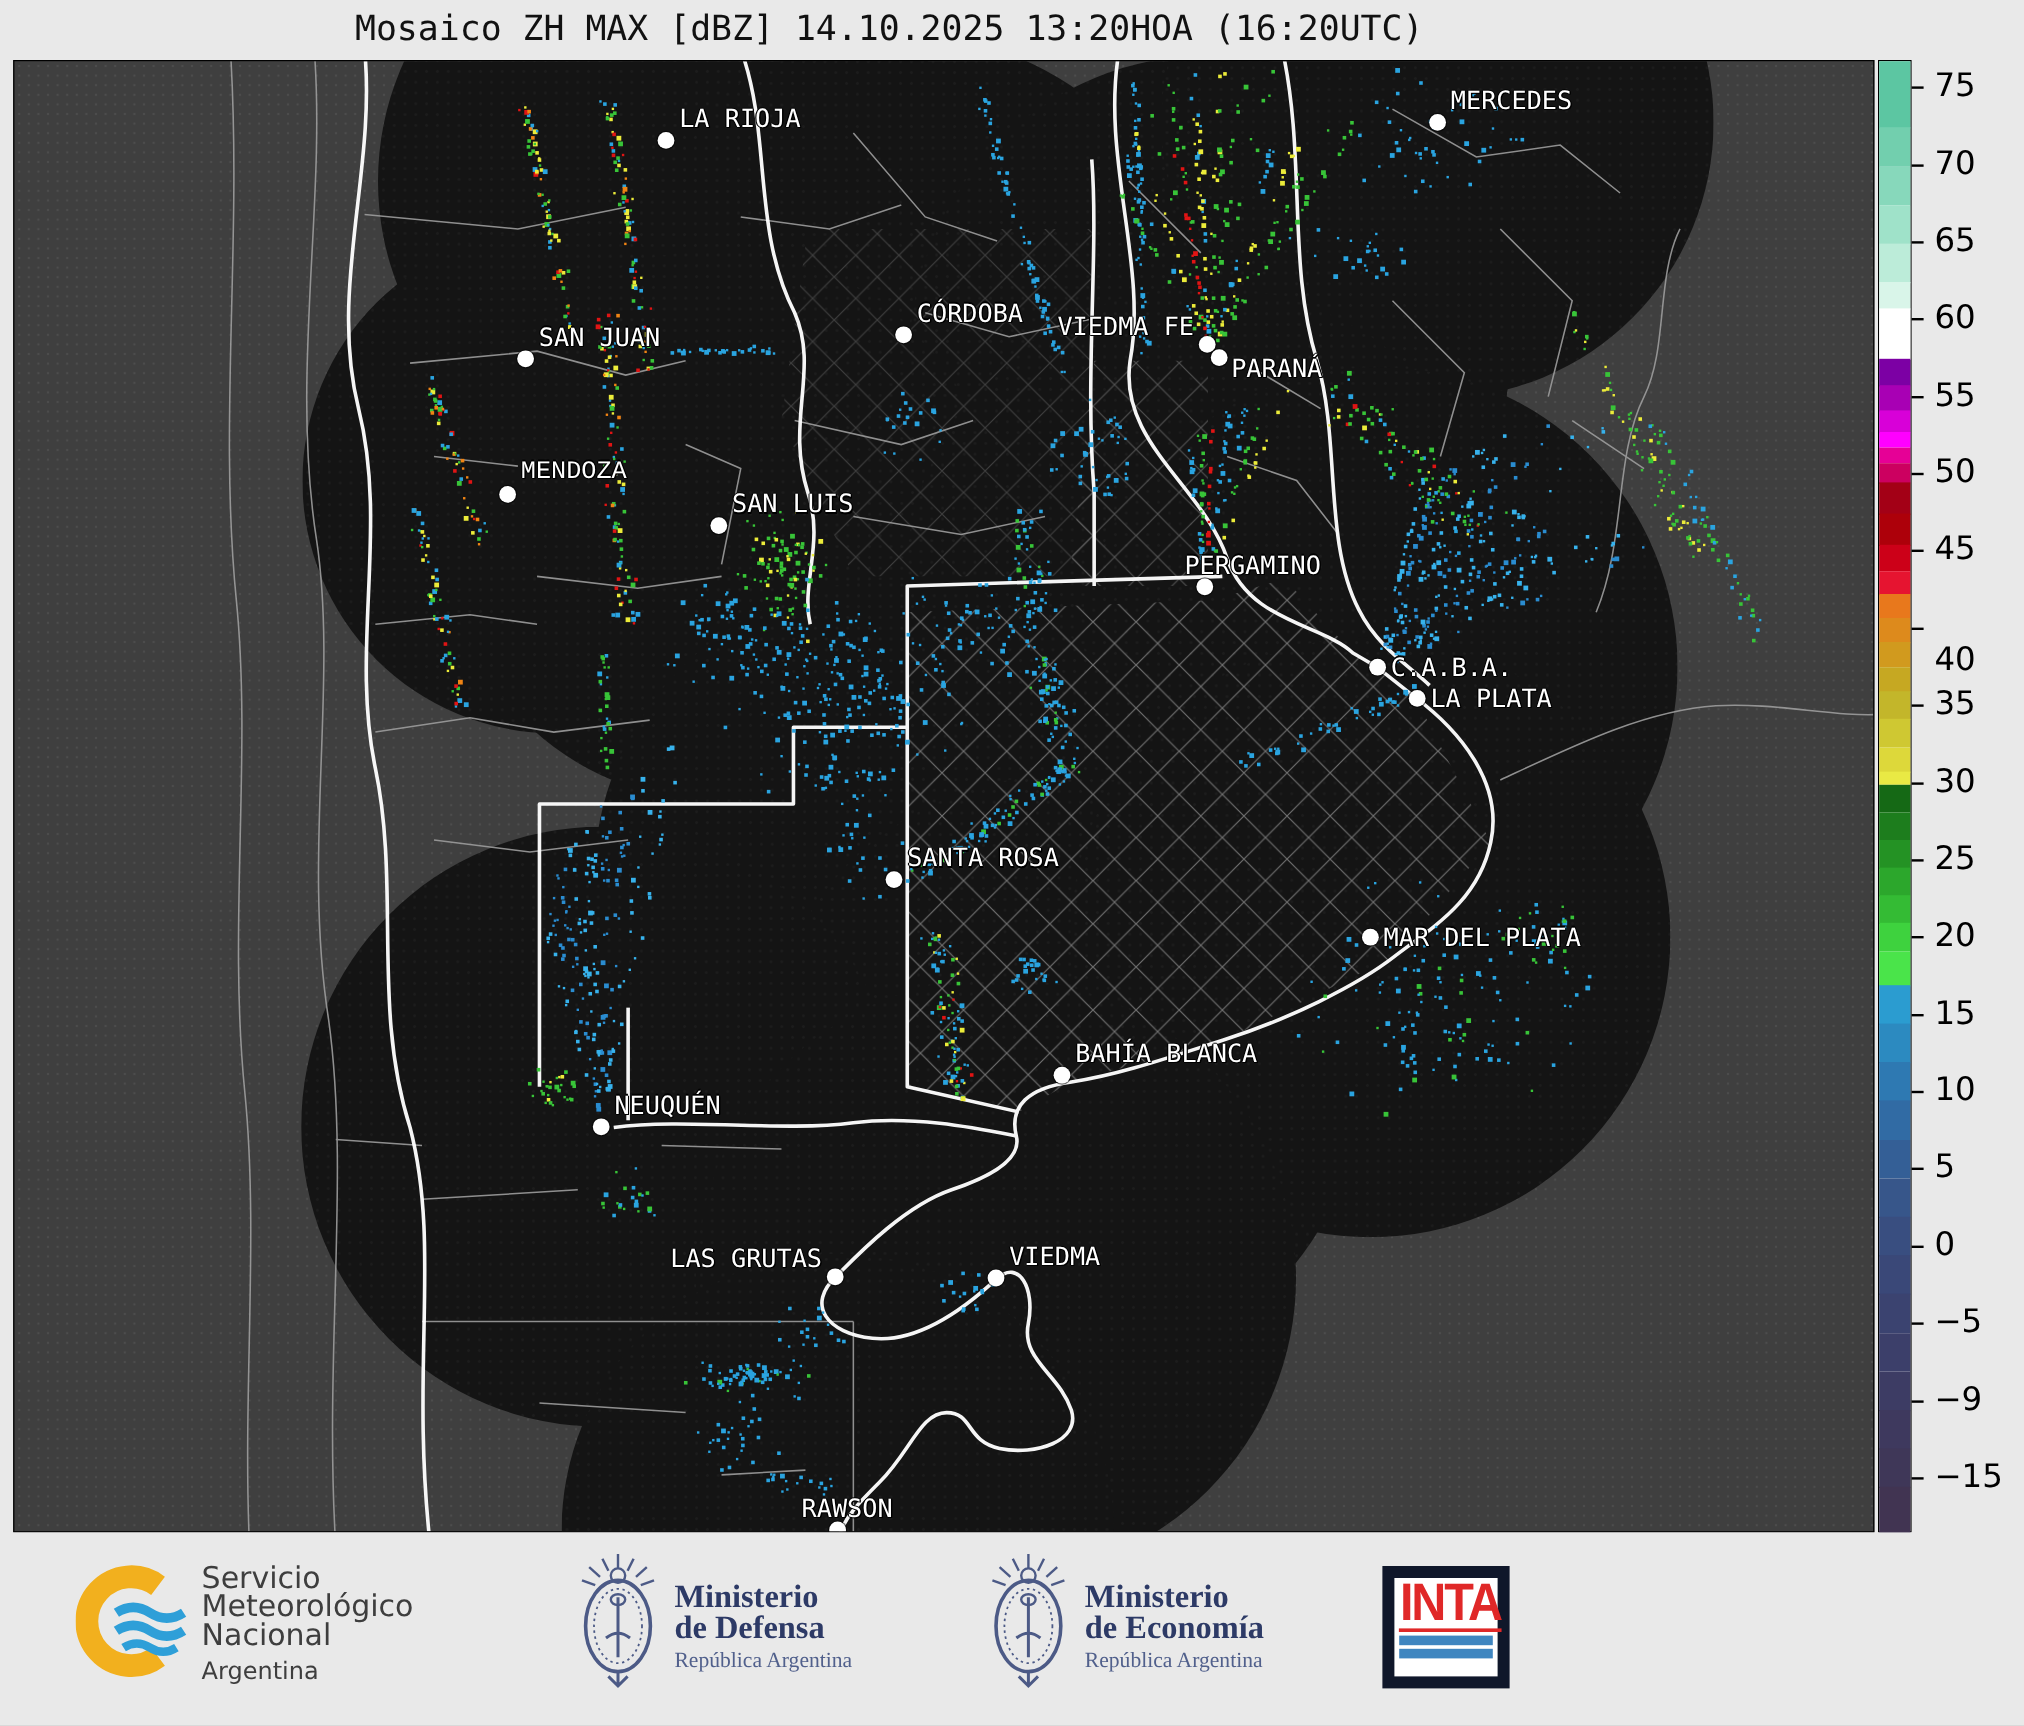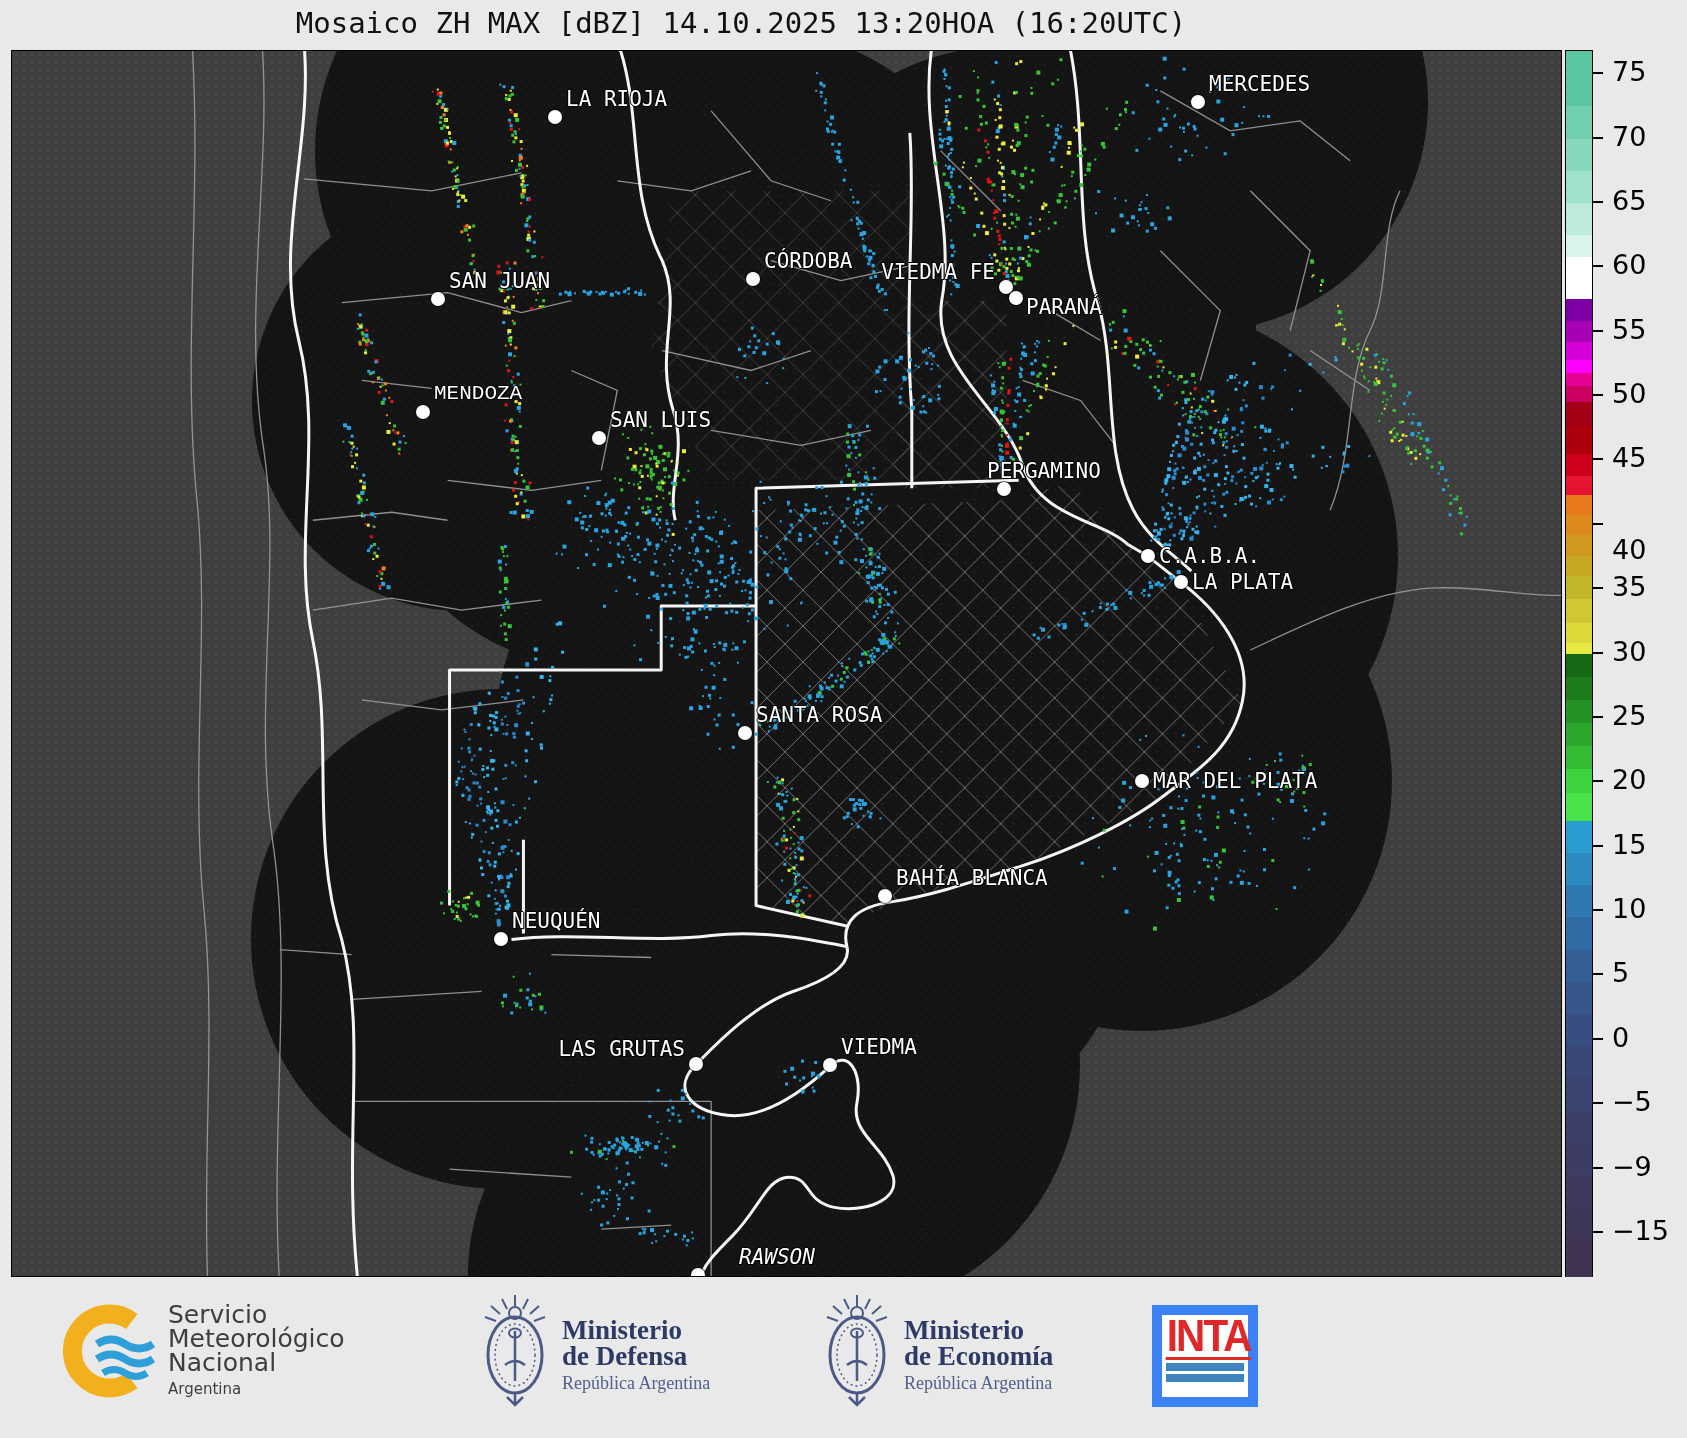--- a/index.html
+++ b/index.html
@@ -32,26 +32,26 @@
   .colorbar{position:absolute;left:1565px;top:50px;width:28px;height:1227px;
        border:1.5px solid #000;box-sizing:border-box;background:#fff;}
   .cb-seg{position:absolute;left:0;width:100%;}
   .cb-tick{position:absolute;left:1593px;width:10px;height:2px;background:#000;}
   .cb-label{position:absolute;left:1612px;font-size:27px;color:#000;
        font-family:"DejaVu Sans",sans-serif;transform:translateY(-55%);}
   
   .footer{position:absolute;left:0;top:1277px;width:1687px;height:161px;background:#e9e9e9;}
   .logo{position:absolute;}
   .smn-line{font-size:25px;line-height:24px;color:#3e3e3e;font-family:"DejaVu Sans",sans-serif;}
-  .smn-country{font-size:15px;color:#3e3e3e;margin-top:5px;font-family:"DejaVu Sans",sans-serif;}
+  .smn-country{font-size:20px;color:#3e3e3e;margin-top:5px;font-family:"DejaVu Sans",sans-serif;}
   .gov-name{font-family:"Liberation Serif","DejaVu Serif",serif;font-weight:bold;
        font-size:27px;line-height:26px;color:#2d3a66;}
   .gov-sub{font-family:"Liberation Serif","DejaVu Serif",serif;font-size:18px;
        color:#51608c;margin-top:4px;}
-  .inta-box{position:absolute;left:1152px;top:28px;width:106px;height:102px;background:#3b82f6;}
+  .inta-box{position:absolute;left:1152px;top:28px;width:106px;height:102px;background:#0f172a;}
   .inta-white{position:absolute;inset:10px;background:#fff;text-align:center;}
   .inta-word{font-family:"Liberation Sans","DejaVu Sans",sans-serif;font-weight:bold;
        font-size:44px;line-height:42px;color:#e02828;letter-spacing:-2px;
        transform:scaleX(0.92);border-bottom:3px solid #e02828;display:inline-block;padding:0 1px;}
   .inta-bar{height:8px;background:#3f86c0;margin:3px 4px 0 4px;}
 </style>
 </head>
 <body>
 
 <div class="page">
@@ -3014,21 +3014,21 @@
         <div class="city-label" style="left: 1141px; top: 718px;">MAR DEL PLATA</div>
         <div class="city-dot" style="left: 873px; top: 845px;"></div>
         <div class="city-label" style="left: 884px; top: 815px;">BAHÍA BLANCA</div>
         <div class="city-dot" style="left: 489px; top: 888px;"></div>
         <div class="city-label" style="left: 500px; top: 858px;">NEUQUÉN</div>
         <div class="city-dot" style="left: 684px; top: 1013px;"></div>
         <div class="city-label" style="right: 876px; top: 986px;">LAS GRUTAS</div>
         <div class="city-dot" style="left: 818px; top: 1014px;"></div>
         <div class="city-label" style="left: 829px; top: 984px;">VIEDMA</div>
         <div class="city-dot" style="left: 686px; top: 1224px;"></div>
-        <div class="city-label" style="left: 727px; top: 1194px; font-style: italic;">RAWSON</div>
+        <div class="city-label" style="left: 656px; top: 1194px;">RAWSON</div>
       </div>
 
   </div>
 
   <div class="colorbar" id="colorbar">
       <div class="cb-seg" style="top: 0px; height: 55.9631px; background: rgb(92, 198, 162);"></div>
       <div class="cb-seg" style="top: 55.3631px; height: 32.7878px; background: rgb(114, 207, 174);"></div>
       <div class="cb-seg" style="top: 87.5509px; height: 32.7878px; background: rgb(135, 216, 187);"></div>
       <div class="cb-seg" style="top: 119.739px; height: 32.7878px; background: rgb(159, 226, 201);"></div>
       <div class="cb-seg" style="top: 151.927px; height: 32.7878px; background: rgb(188, 236, 217);"></div>

